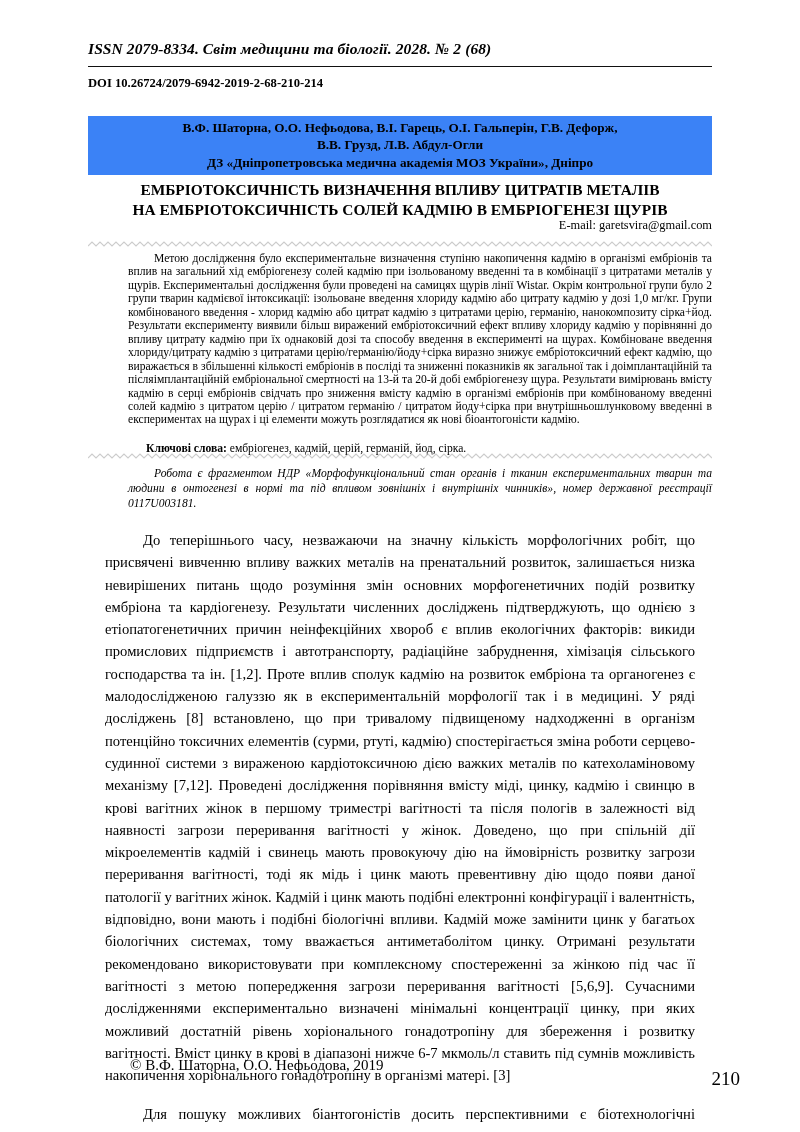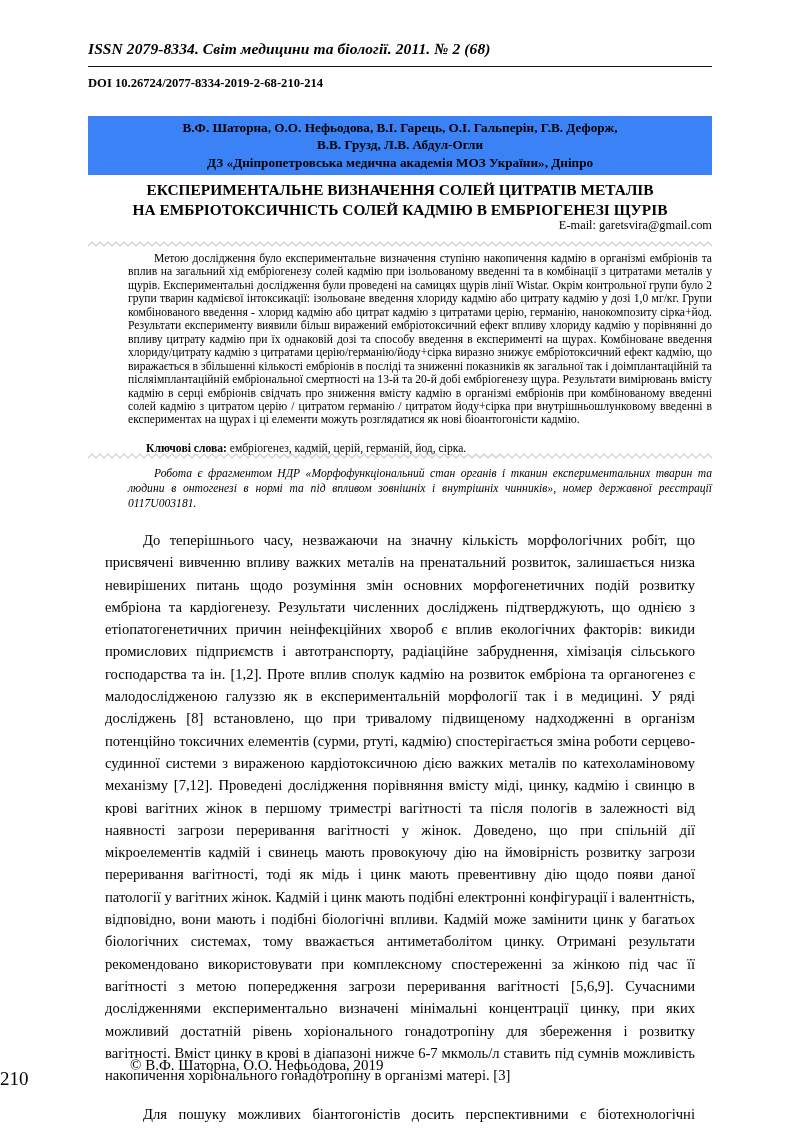--- a/index.html
+++ b/index.html
@@ -162,44 +162,44 @@
     left: 130px;
     top: 1057px;
     font-size: 15px;
     white-space: nowrap;
   }
   .page-number {
     position: absolute;
     left: 0;
     top: 1068px;
     width: 740px;
-    text-align: left;
+    text-align: right;
     font-size: 19px;
   }
 </style>
 </head>
 <body>
 
 <div class="page">
 
-  <div class="running-head">ISSN 2079-8334. Світ медицини та біології. 2011. № 2 (68)</div>
+  <div class="running-head">ISSN 2079-8334. Світ медицини та біології. 2028. № 2 (68)</div>
   <div class="rule"></div>
 
   <div class="ids">
-    <div>DOI 10.26724/2077-8334-2019-2-68-210-214</div>
+    <div>DOI 10.26724/2079-6942-2019-2-68-210-214</div>
   </div>
 
   <div class="author-banner">
     <div>В.Ф. Шаторна, О.О. Нефьодова, В.І. Гарець, О.І. Гальперін, Г.В. Дефорж,</div>
     <div>В.В. Грузд, Л.В. Абдул-Огли</div>
     <div>ДЗ «Дніпропетровська медична академія МОЗ України», Дніпро</div>
   </div>
 
   <div class="title">
-    <div>ЕКСПЕРИМЕНТАЛЬНЕ ВИЗНАЧЕННЯ СОЛЕЙ ЦИТРАТІВ МЕТАЛІВ</div>
+    <div>ЕМБРІОТОКСИЧНІСТЬ ВИЗНАЧЕННЯ ВПЛИВУ ЦИТРАТІВ МЕТАЛІВ</div>
     <div>НА ЕМБРІОТОКСИЧНІСТЬ СОЛЕЙ КАДМІЮ В ЕМБРІОГЕНЕЗІ ЩУРІВ</div>
   </div>
 
   <div class="email">E-mail: garetsvira@gmail.com</div>
 
   <div class="zigzag" id="zigzag-top">
     <svg width="624" height="8" viewBox="0 0 624 8" preserveAspectRatio="none" aria-hidden="true">
       <path d="M0 6 L4 2 L8 6 L12 2 L16 6 L20 2 L24 6 L28 2 L32 6 L36 2 L40 6 L44 2 L48 6 L52 2 L56 6 L60 2 L64 6 L68 2 L72 6 L76 2 L80 6 L84 2 L88 6 L92 2 L96 6 L100 2 L104 6 L108 2 L112 6 L116 2 L120 6 L124 2 L128 6 L132 2 L136 6 L140 2 L144 6 L148 2 L152 6 L156 2 L160 6 L164 2 L168 6 L172 2 L176 6 L180 2 L184 6 L188 2 L192 6 L196 2 L200 6 L204 2 L208 6 L212 2 L216 6 L220 2 L224 6 L228 2 L232 6 L236 2 L240 6 L244 2 L248 6 L252 2 L256 6 L260 2 L264 6 L268 2 L272 6 L276 2 L280 6 L284 2 L288 6 L292 2 L296 6 L300 2 L304 6 L308 2 L312 6 L316 2 L320 6 L324 2 L328 6 L332 2 L336 6 L340 2 L344 6 L348 2 L352 6 L356 2 L360 6 L364 2 L368 6 L372 2 L376 6 L380 2 L384 6 L388 2 L392 6 L396 2 L400 6 L404 2 L408 6 L412 2 L416 6 L420 2 L424 6 L428 2 L432 6 L436 2 L440 6 L444 2 L448 6 L452 2 L456 6 L460 2 L464 6 L468 2 L472 6 L476 2 L480 6 L484 2 L488 6 L492 2 L496 6 L500 2 L504 6 L508 2 L512 6 L516 2 L520 6 L524 2 L528 6 L532 2 L536 6 L540 2 L544 6 L548 2 L552 6 L556 2 L560 6 L564 2 L568 6 L572 2 L576 6 L580 2 L584 6 L588 2 L592 6 L596 2 L600 6 L604 2 L608 6 L612 2 L616 6 L620 2 L624 6" fill="none" stroke="#9a9a9a" stroke-width="1.1"></path>
     </svg>
   </div>

